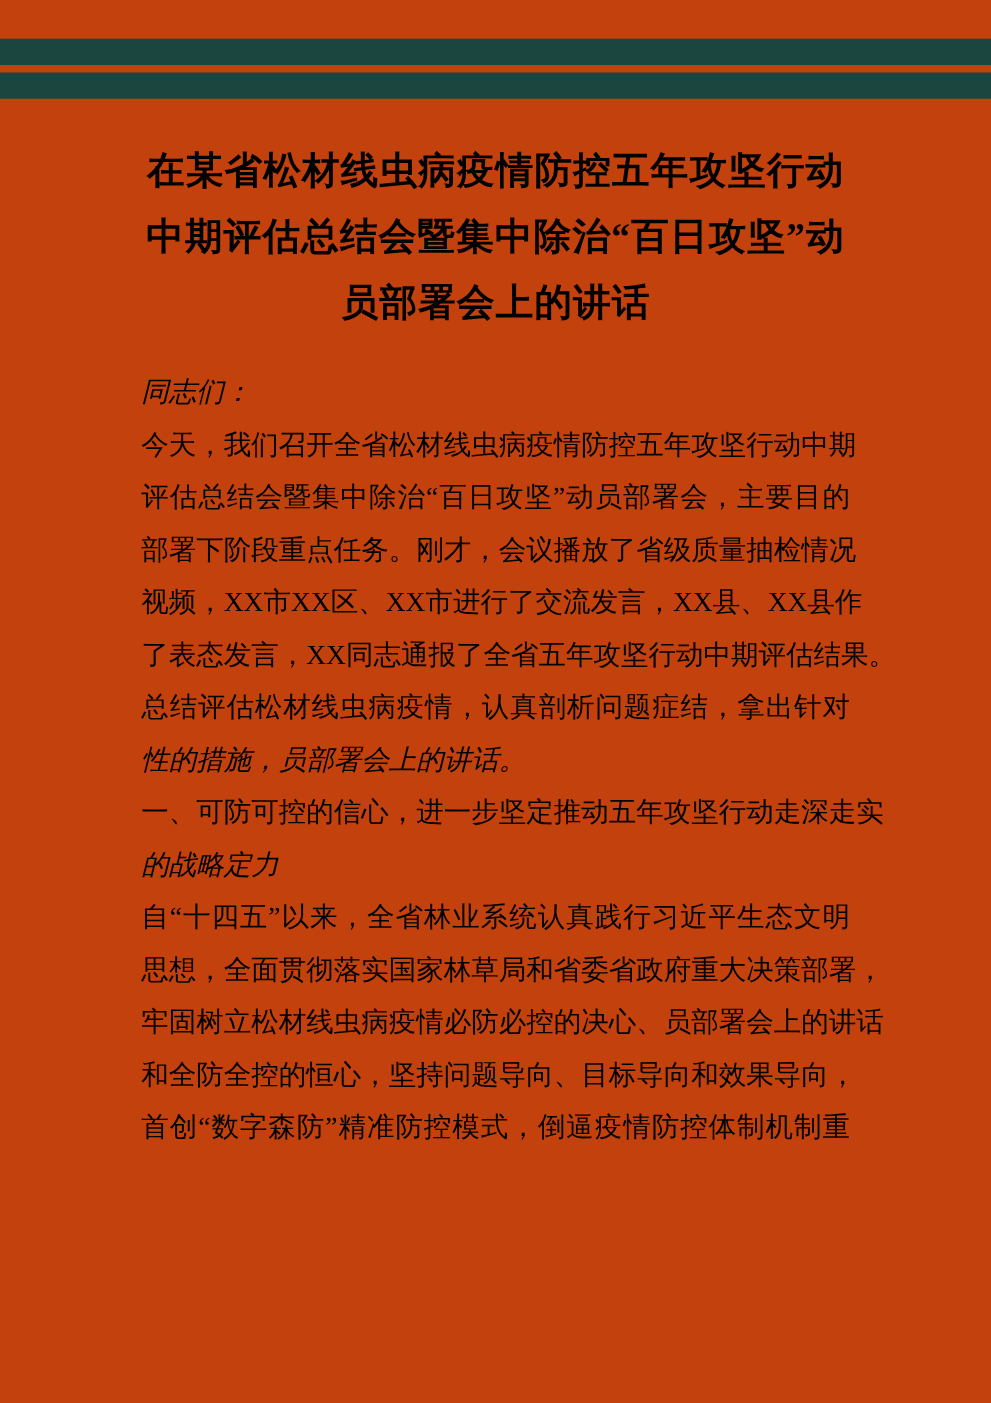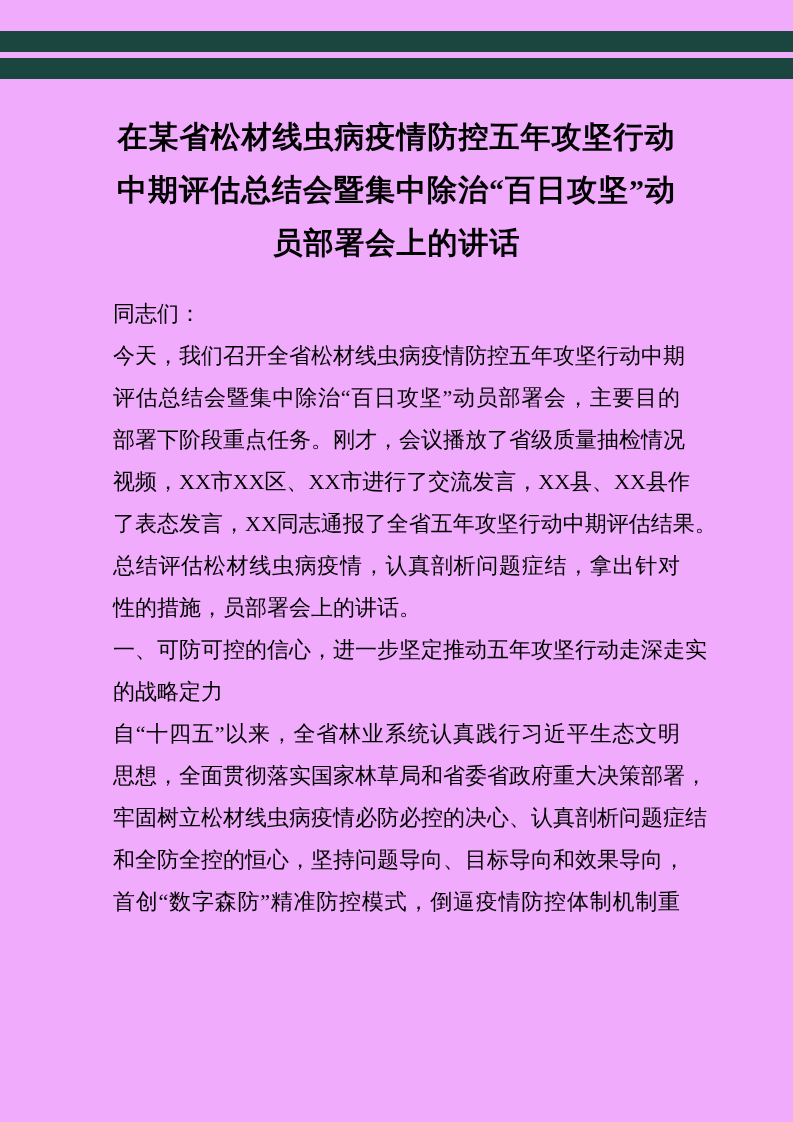--- a/index.html
+++ b/index.html
@@ -5,21 +5,21 @@
   * { margin: 0; padding: 0; box-sizing: border-box; }
 
   html, body {
     background: #ffffff;
   }
 
   .page {
     position: relative;
     width: 793px;
     height: 1122px;
-    background: #f0abfc;
+    background: #c2410c;
     overflow: hidden;
     font-family: "Liberation Serif", "DejaVu Serif", serif;
     color: #000000;
   }
 
   
   .top-bar {
     position: absolute;
     left: 0;
     width: 793px;
@@ -58,20 +58,21 @@
     height: 42px;
     white-space: nowrap;
     color: #000000;
     text-align: justify;
     text-align-last: justify;
     text-justify: inter-character;
   }
   .body-line.no-justify {
     text-align: right;
     text-align-last: left;
+    font-style: italic;
   }
 </style>
 </head>
 <body>
 
 <div class="page">
 
   <div class="top-bar first" style="background: rgb(27, 69, 63);"></div>
   <div class="top-bar second" style="background: rgb(27, 69, 63);"></div>
 
@@ -87,18 +88,18 @@
     <div class="body-line">评估总结会暨集中除治“百日攻坚”动员部署会，主要目的</div>
     <div class="body-line">部署下阶段重点任务。刚才，会议播放了省级质量抽检情况</div>
     <div class="body-line">视频，XX市XX区、XX市进行了交流发言，XX县、XX县作</div>
     <div class="body-line">了表态发言，XX同志通报了全省五年攻坚行动中期评估结果。</div>
     <div class="body-line">总结评估松材线虫病疫情，认真剖析问题症结，拿出针对</div>
     <div class="body-line no-justify">性的措施，员部署会上的讲话。</div>
     <div class="body-line">一、可防可控的信心，进一步坚定推动五年攻坚行动走深走实</div>
     <div class="body-line no-justify">的战略定力</div>
     <div class="body-line">自“十四五”以来，全省林业系统认真践行习近平生态文明</div>
     <div class="body-line">思想，全面贯彻落实国家林草局和省委省政府重大决策部署，</div>
-    <div class="body-line">牢固树立松材线虫病疫情必防必控的决心、认真剖析问题症结</div>
+    <div class="body-line">牢固树立松材线虫病疫情必防必控的决心、员部署会上的讲话</div>
     <div class="body-line">和全防全控的恒心，坚持问题导向、目标导向和效果导向，</div>
     <div class="body-line">首创“数字森防”精准防控模式，倒逼疫情防控体制机制重</div>
   </div>
 
 </div>
 
 </body></html>

